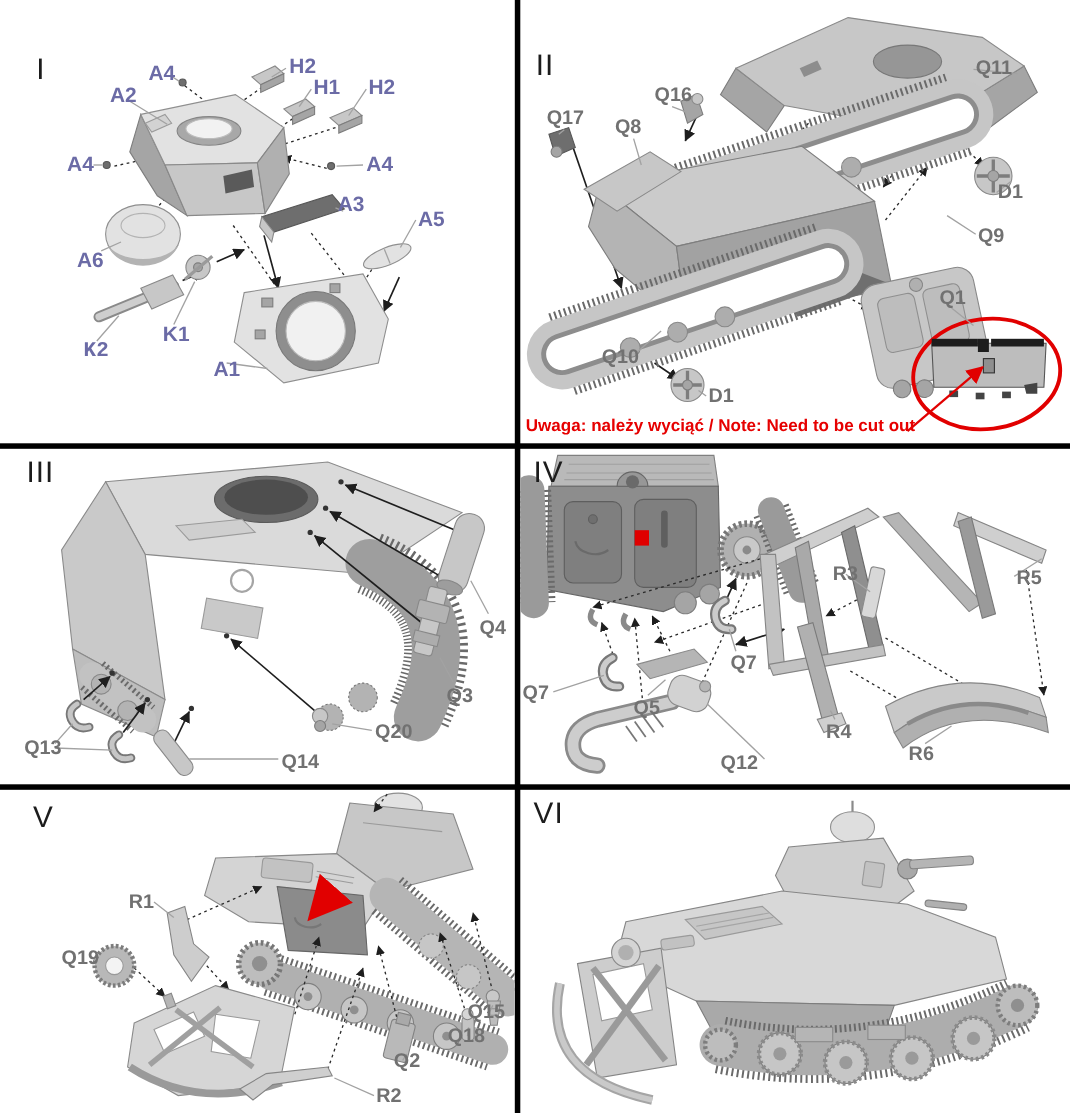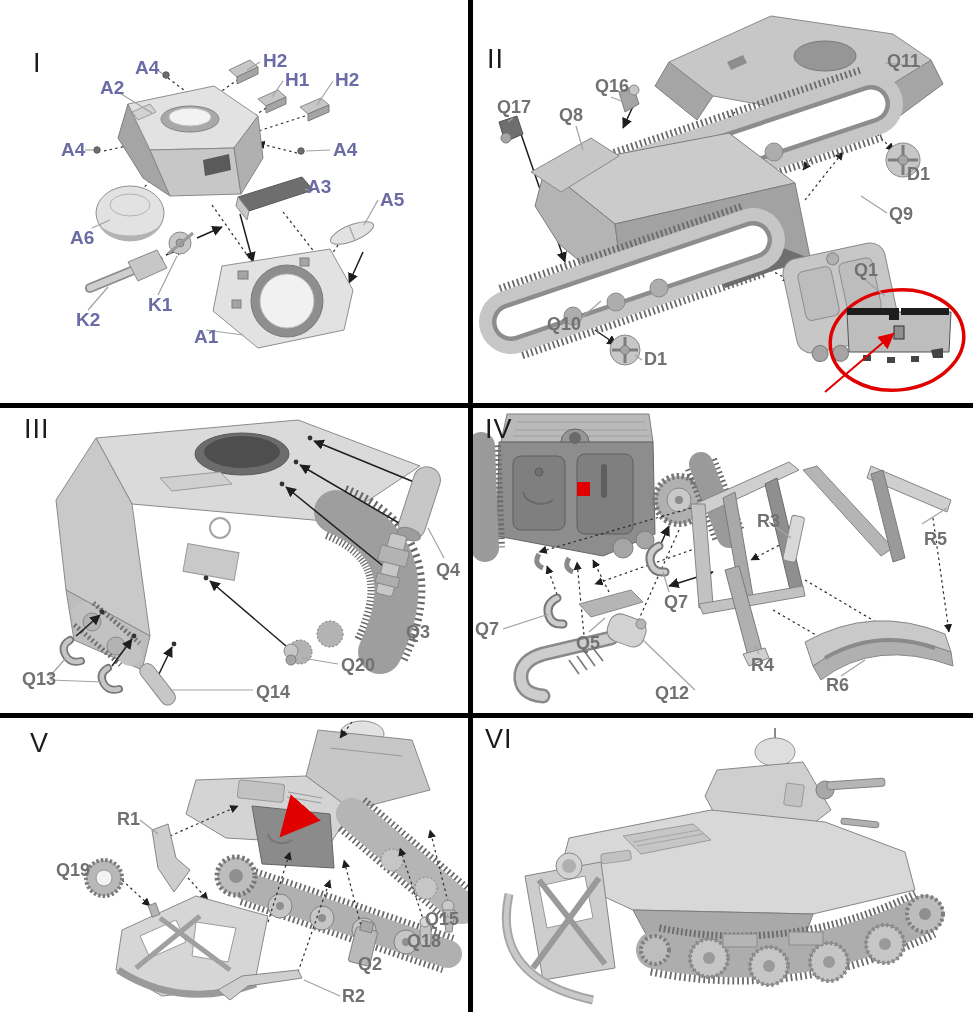--- a/index.html
+++ b/index.html
@@ -143,21 +143,21 @@
     <span class="part-label" style="left:263px;top:51px;">H2</span>
     <span class="part-label" style="left:100px;top:78px;">A2</span>
     <span class="part-label" style="left:285px;top:70px;">H1</span>
     <span class="part-label" style="left:335px;top:70px;">H2</span>
     <span class="part-label" style="left:61px;top:140px;">A4</span>
     <span class="part-label" style="left:333px;top:140px;">A4</span>
     <span class="part-label" style="left:307px;top:177px;">A3</span>
     <span class="part-label" style="left:380px;top:190px;">A5</span>
     <span class="part-label" style="left:70px;top:228px;">A6</span>
     <span class="part-label" style="left:148px;top:295px;">K1</span>
-    <span class="part-label" style="left:76px;top:310px;">K2</span>
+    <span class="part-label" style="left:76px;top:310px;font-family:Liberation Mono, monospace;">K2</span>
     <span class="part-label" style="left:194px;top:327px;">A1</span>
   </section>
 
   <section class="panel" id="panel-2" style="left:473px;top:0;width:500px;height:403px;">
     <svg width="500" height="403" viewBox="0 0 500 403">
       <defs>
         <marker id="p2a" markerWidth="8" markerHeight="8" refX="6.5" refY="3.5" orient="auto-start-reverse">
           <path d="M0,0 L7,3.5 L0,7 Z" fill="#1e1e1e"></path>
           </marker>
         <marker id="p2r" markerWidth="9" markerHeight="9" refX="7" refY="4" orient="auto">
@@ -284,20 +284,21 @@
     <span class="numeral" style="left:14px;top:46px;">II</span>
     <span class="part-label" style="left:414px;top:52px;">Q11</span>
     <span class="part-label" style="left:122px;top:77px;">Q16</span>
     <span class="part-label" style="left:24px;top:98px;">Q17</span>
     <span class="part-label" style="left:86px;top:106px;">Q8</span>
     <span class="part-label" style="left:434px;top:165px;">D1</span>
     <span class="part-label" style="left:416px;top:205px;">Q9</span>
     <span class="part-label" style="left:381px;top:261px;">Q1</span>
     <span class="part-label" style="left:74px;top:315px;">Q10</span>
     <span class="part-label" style="left:171px;top:350px;">D1</span>
+    <span class="note" style="left:5px;top:379px;">Uwaga: należy wyciąć / Note: Need to be cut out</span>
   </section>
 
   <section class="panel" id="panel-3" style="left:0;top:408px;width:528px;height:305px;">
     <svg width="468" height="305" viewBox="0 0 468 305">
       <defs>
         <marker id="p3a" markerWidth="8" markerHeight="8" refX="6.5" refY="3.5" orient="auto-start-reverse">
           <path d="M0,0 L7,3.5 L0,7 Z" fill="#1e1e1e"></path>
           </marker>
       </defs>
 
@@ -490,21 +491,21 @@
         <path class="ln" d="M196,184 L190,164"></path>
         <path class="ln" d="M30,221 L76,206"></path>
         <path class="ln" d="M116,224 L132,210"></path>
         <path class="ln" d="M286,246 L282,238"></path>
         <path class="ln" d="M368,268 L392,252"></path>
         <path class="ln" d="M222,282 L170,232"></path>
       </g>
     </svg>
     <span class="numeral" style="left:12px;top:8px;">IV</span>
     <span class="part-label" style="left:284px;top:104px;">R3</span>
-    <span class="part-label" style="left:451px;top:122px;">R5</span>
+    <span class="part-label" style="left:451px;top:108px;">R5</span>
     <span class="part-label" style="left:191px;top:185px;">Q7</span>
     <span class="part-label" style="left:2px;top:212px;">Q7</span>
     <span class="part-label" style="left:103px;top:226px;">Q5</span>
     <span class="part-label" style="left:278px;top:248px;">R4</span>
     <span class="part-label" style="left:353px;top:268px;">R6</span>
     <span class="part-label" style="left:182px;top:276px;">Q12</span>
   </section>
 
   <section class="panel" id="panel-5" style="left:0;top:718px;width:468px;height:294px;">
     <svg width="468" height="294" viewBox="0 0 468 294">

